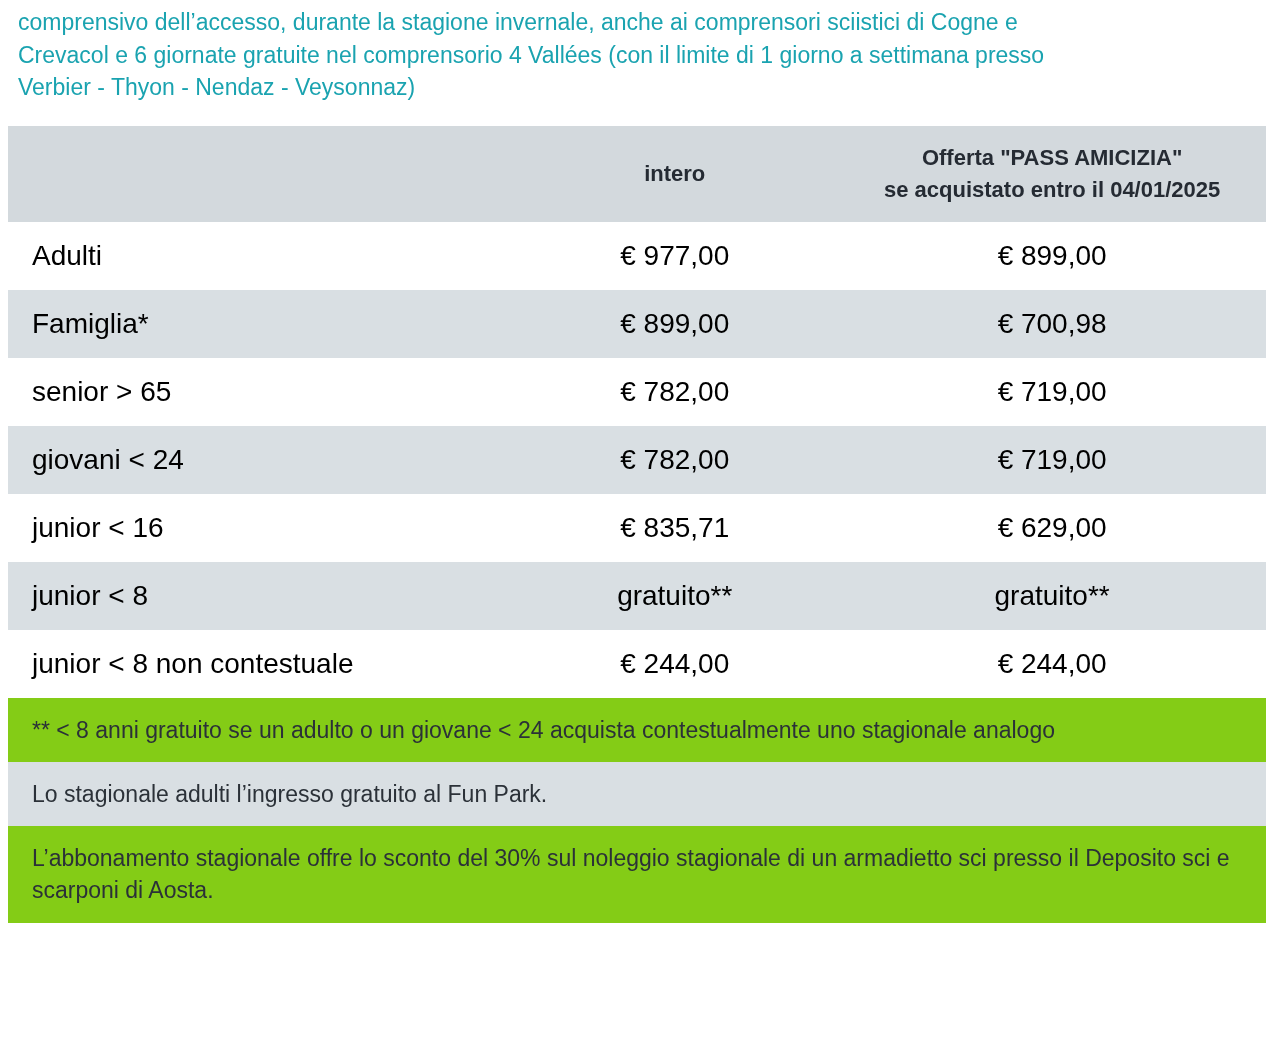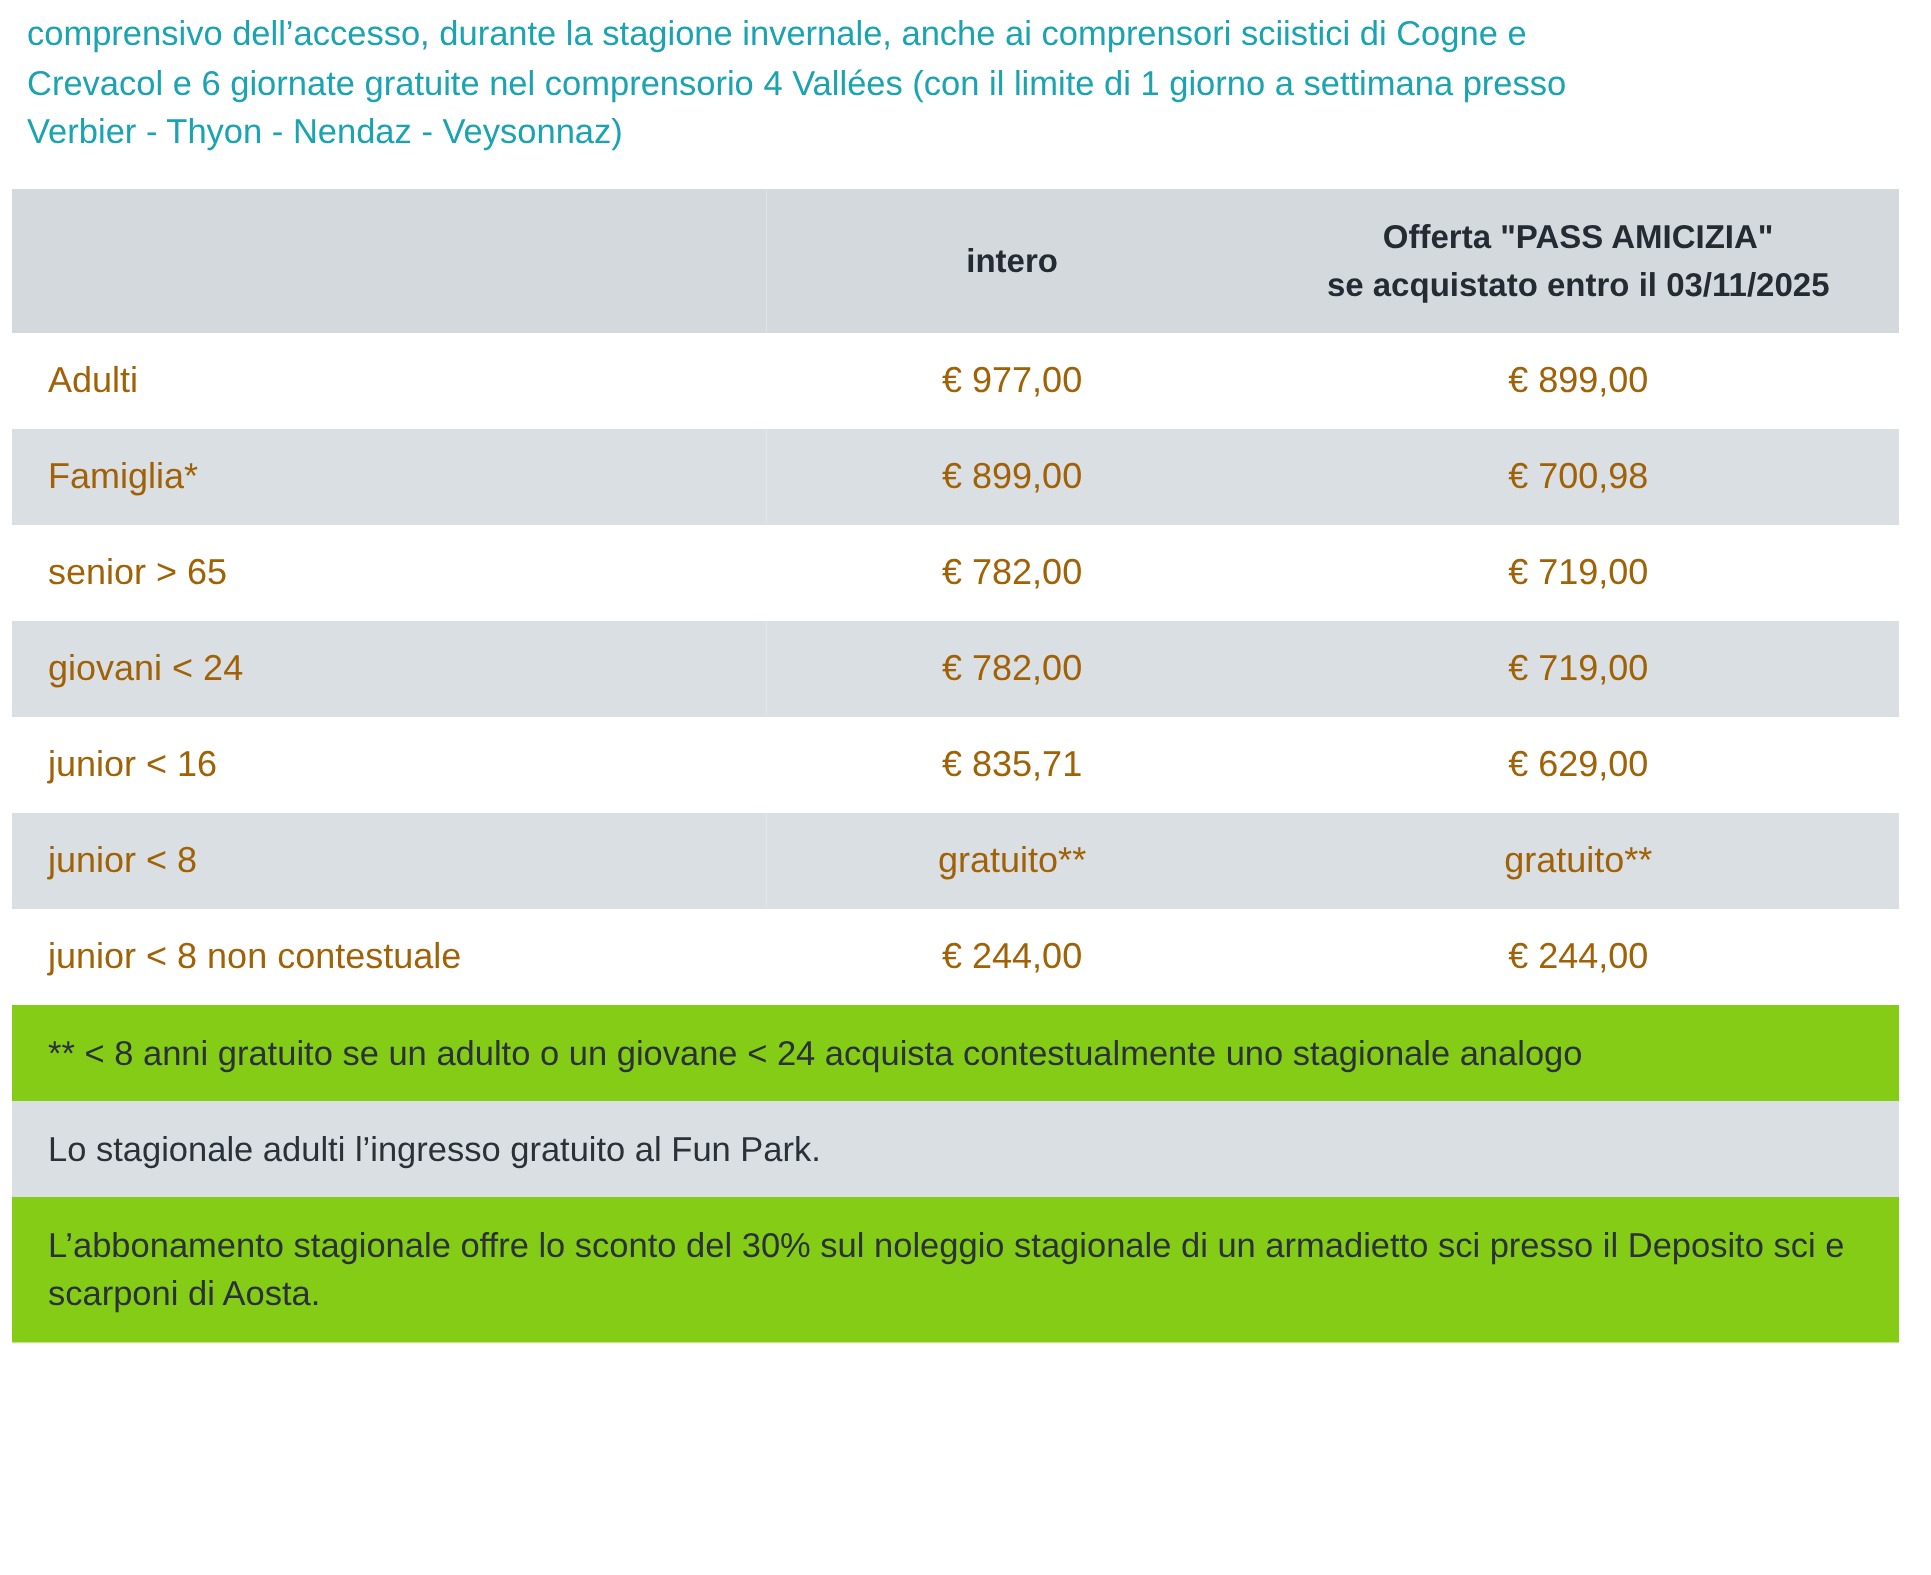--- a/index.html
+++ b/index.html
@@ -46,24 +46,24 @@
     font-size: 22px;
     font-weight: bold;
     padding: 16px 10px;
     text-align: center;
     vertical-align: middle;
     line-height: 1.45;
   }
   thead th.blank { background: #d3d9dd; }
 
   tbody td {
-    font-size: 24px;
+    font-size: 28px;
     padding: 18px 10px;
     vertical-align: middle;
-    color: #a16207;
+    color: #000000;
     font-weight: 400;
   }
   tbody td.label {
     text-align: left;
     padding-left: 24px;
   }
   tbody td.val {
     text-align: center;
   }
   tbody tr.alt td {
@@ -99,21 +99,21 @@
         <col class="c1">
         <col class="c2">
         <col class="c3">
       </colgroup>
       <thead>
         <tr>
           <th class="blank"></th>
           <th>intero</th>
           <th>
             <div>Offerta "PASS AMICIZIA"</div>
-            <div>se acquistato entro il 03/11/2025</div>
+            <div>se acquistato entro il 04/01/2025</div>
           </th>
         </tr>
       </thead>
       <tbody>
         <tr class="plain">
           <td class="label">Adulti</td>
           <td class="val">€ 977,00</td>
           <td class="val">€ 899,00</td>
         </tr>
         <tr class="alt">

